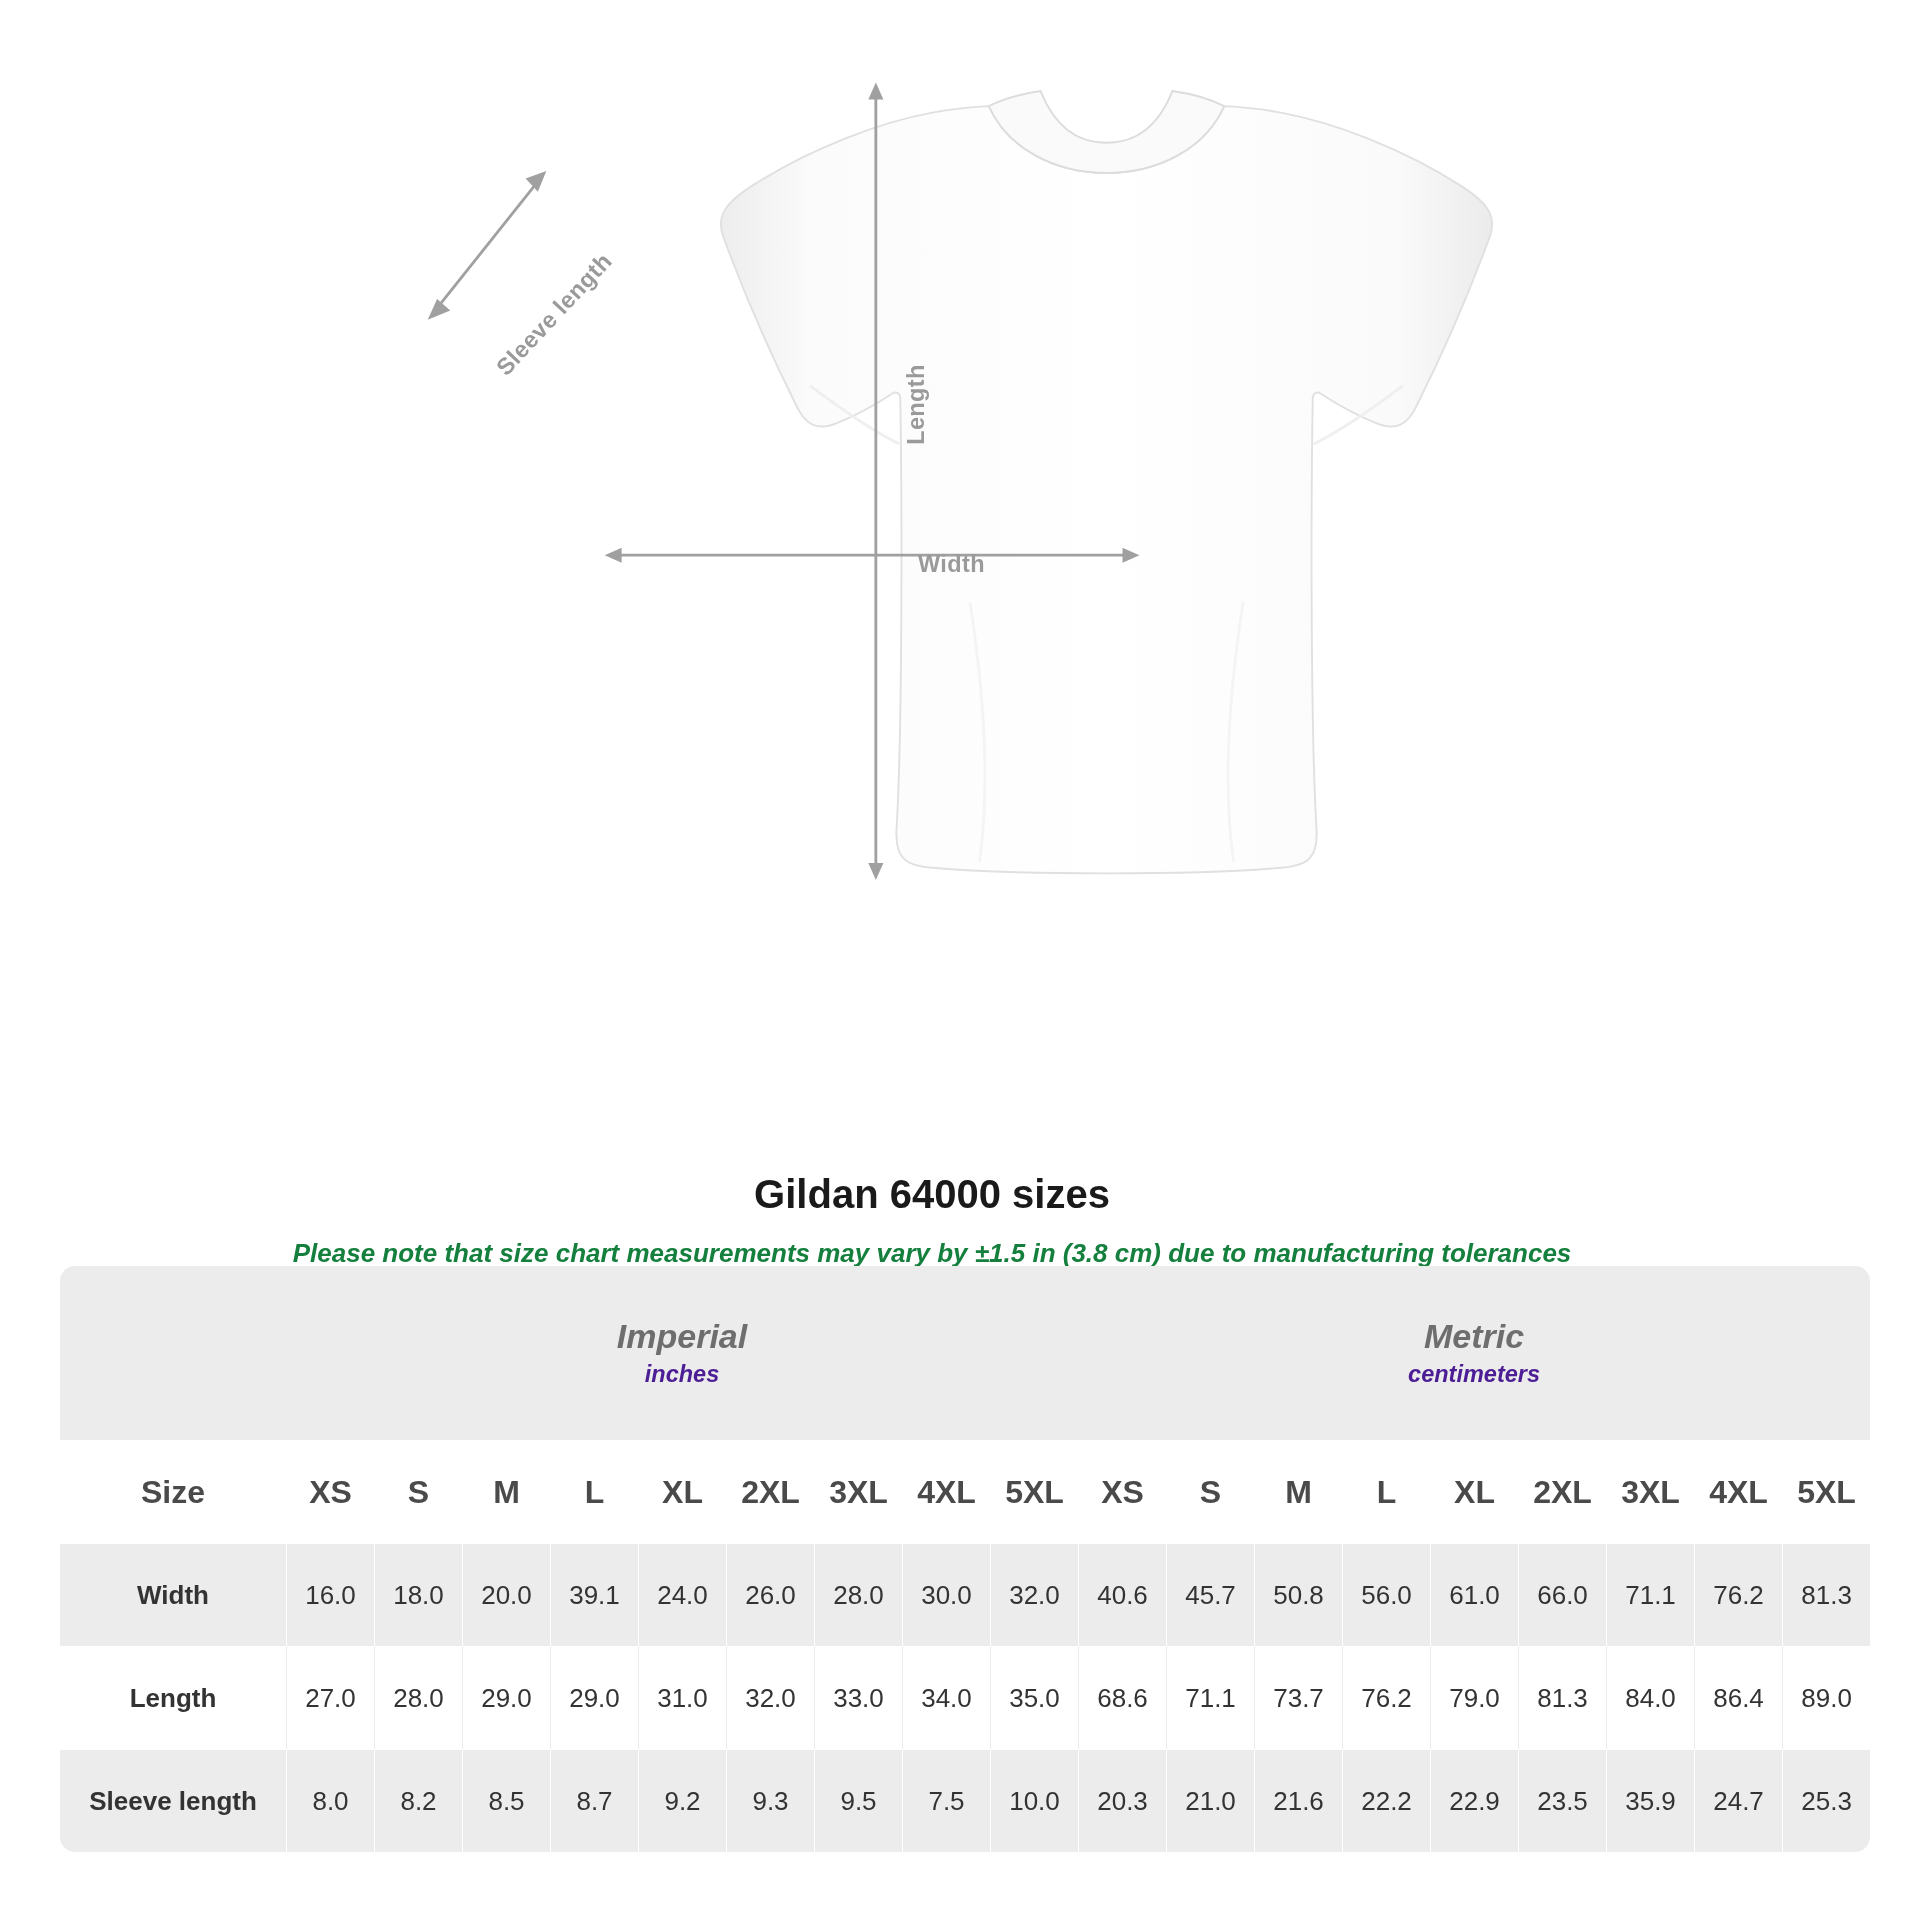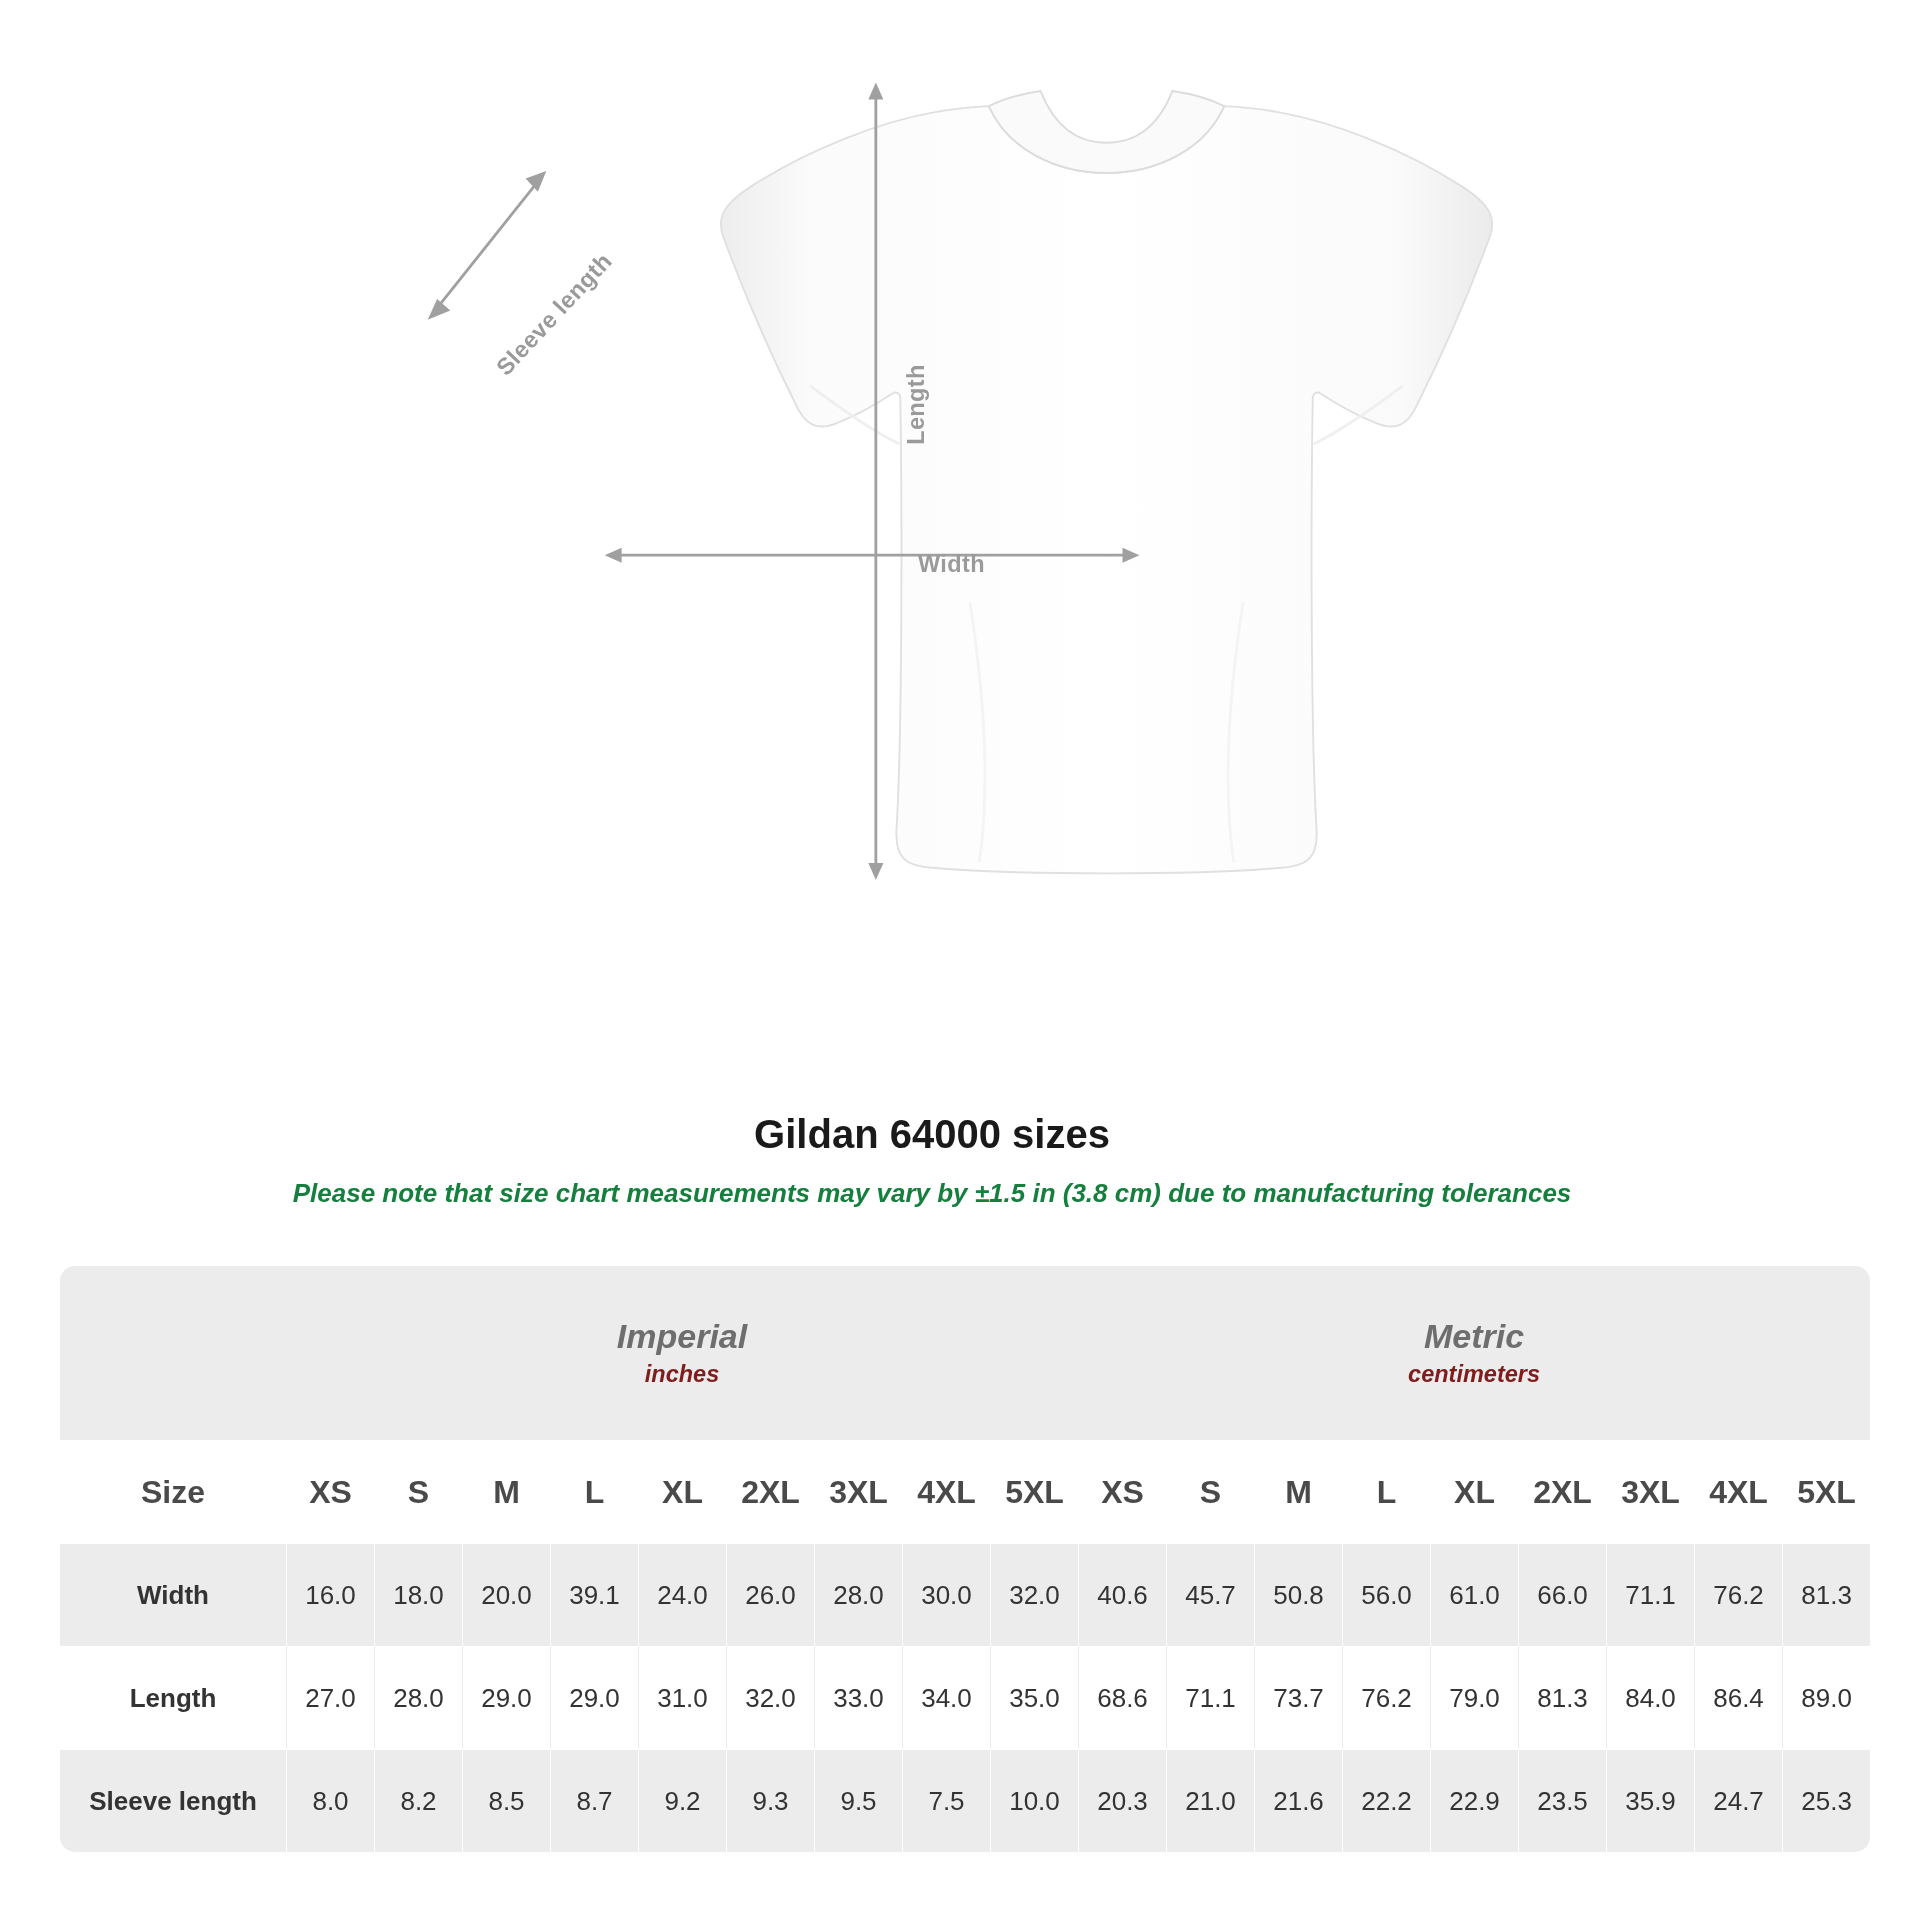--- a/index.html
+++ b/index.html
@@ -61,21 +61,21 @@
     left: 476px;
     top: 301px;
     transform: rotate(-47deg);
     transform-origin: center center;
   }
 
   
   .title-block {
     position: absolute;
     left: 0;
-    top: 1112px;
+    top: 1172px;
     width: 1864px;
     text-align: center;
   }
   .chart-title {
     font-size: 40px;
     font-weight: bold;
     color: #1a1a1a;
     margin: 0 0 21px 0;
   }
   .chart-note {
@@ -118,21 +118,21 @@
   .unit-name {
     font-size: 34px;
     font-style: italic;
     font-weight: bold;
     color: #6e6e6e;
     line-height: 1.25;
   }
   .unit-sub {
     font-size: 23.5px;
     font-style: italic;
-    color: #7f1d1d;
+    color: #4c1d95;
     line-height: 1.4;
   }
 
   .head-row td {
     height: 102px;
     background: #ffffff;
     font-size: 32px;
     font-weight: bold;
     color: #4a4a4a;
   }

